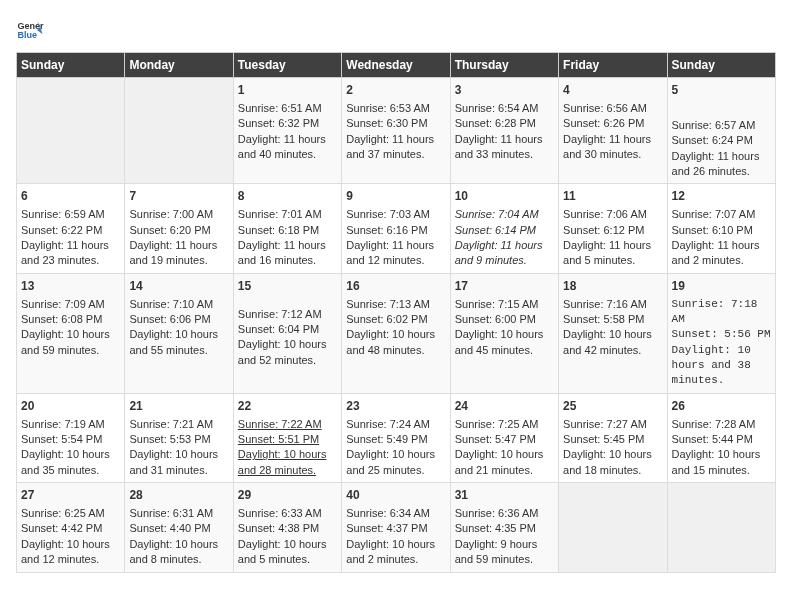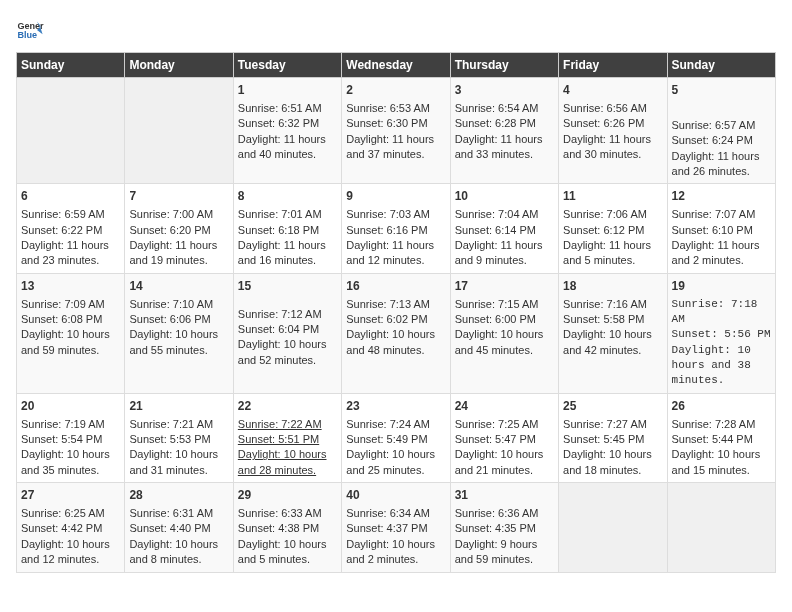--- a/index.html
+++ b/index.html
@@ -170,21 +170,21 @@
 Daylight: 11 hours and 16 minutes.</div>
         </td>
         <td>
           <span class="day-num">9</span>
           <div class="day-info" style="white-space: pre-line;">Sunrise: 7:03 AM
 Sunset: 6:16 PM
 Daylight: 11 hours and 12 minutes.</div>
         </td>
         <td>
           <span class="day-num">10</span>
-          <div class="day-info" style="white-space: pre-line;">Sunrise: 7:04 AM
+          <div class="day-info" style="white-space: pre-line; font-style: italic;">Sunrise: 7:04 AM
 Sunset: 6:14 PM
 Daylight: 11 hours and 9 minutes.</div>
         </td>
         <td>
           <span class="day-num">11</span>
           <div class="day-info" style="white-space: pre-line;">Sunrise: 7:06 AM
 Sunset: 6:12 PM
 Daylight: 11 hours and 5 minutes.</div>
         </td>
         <td>

